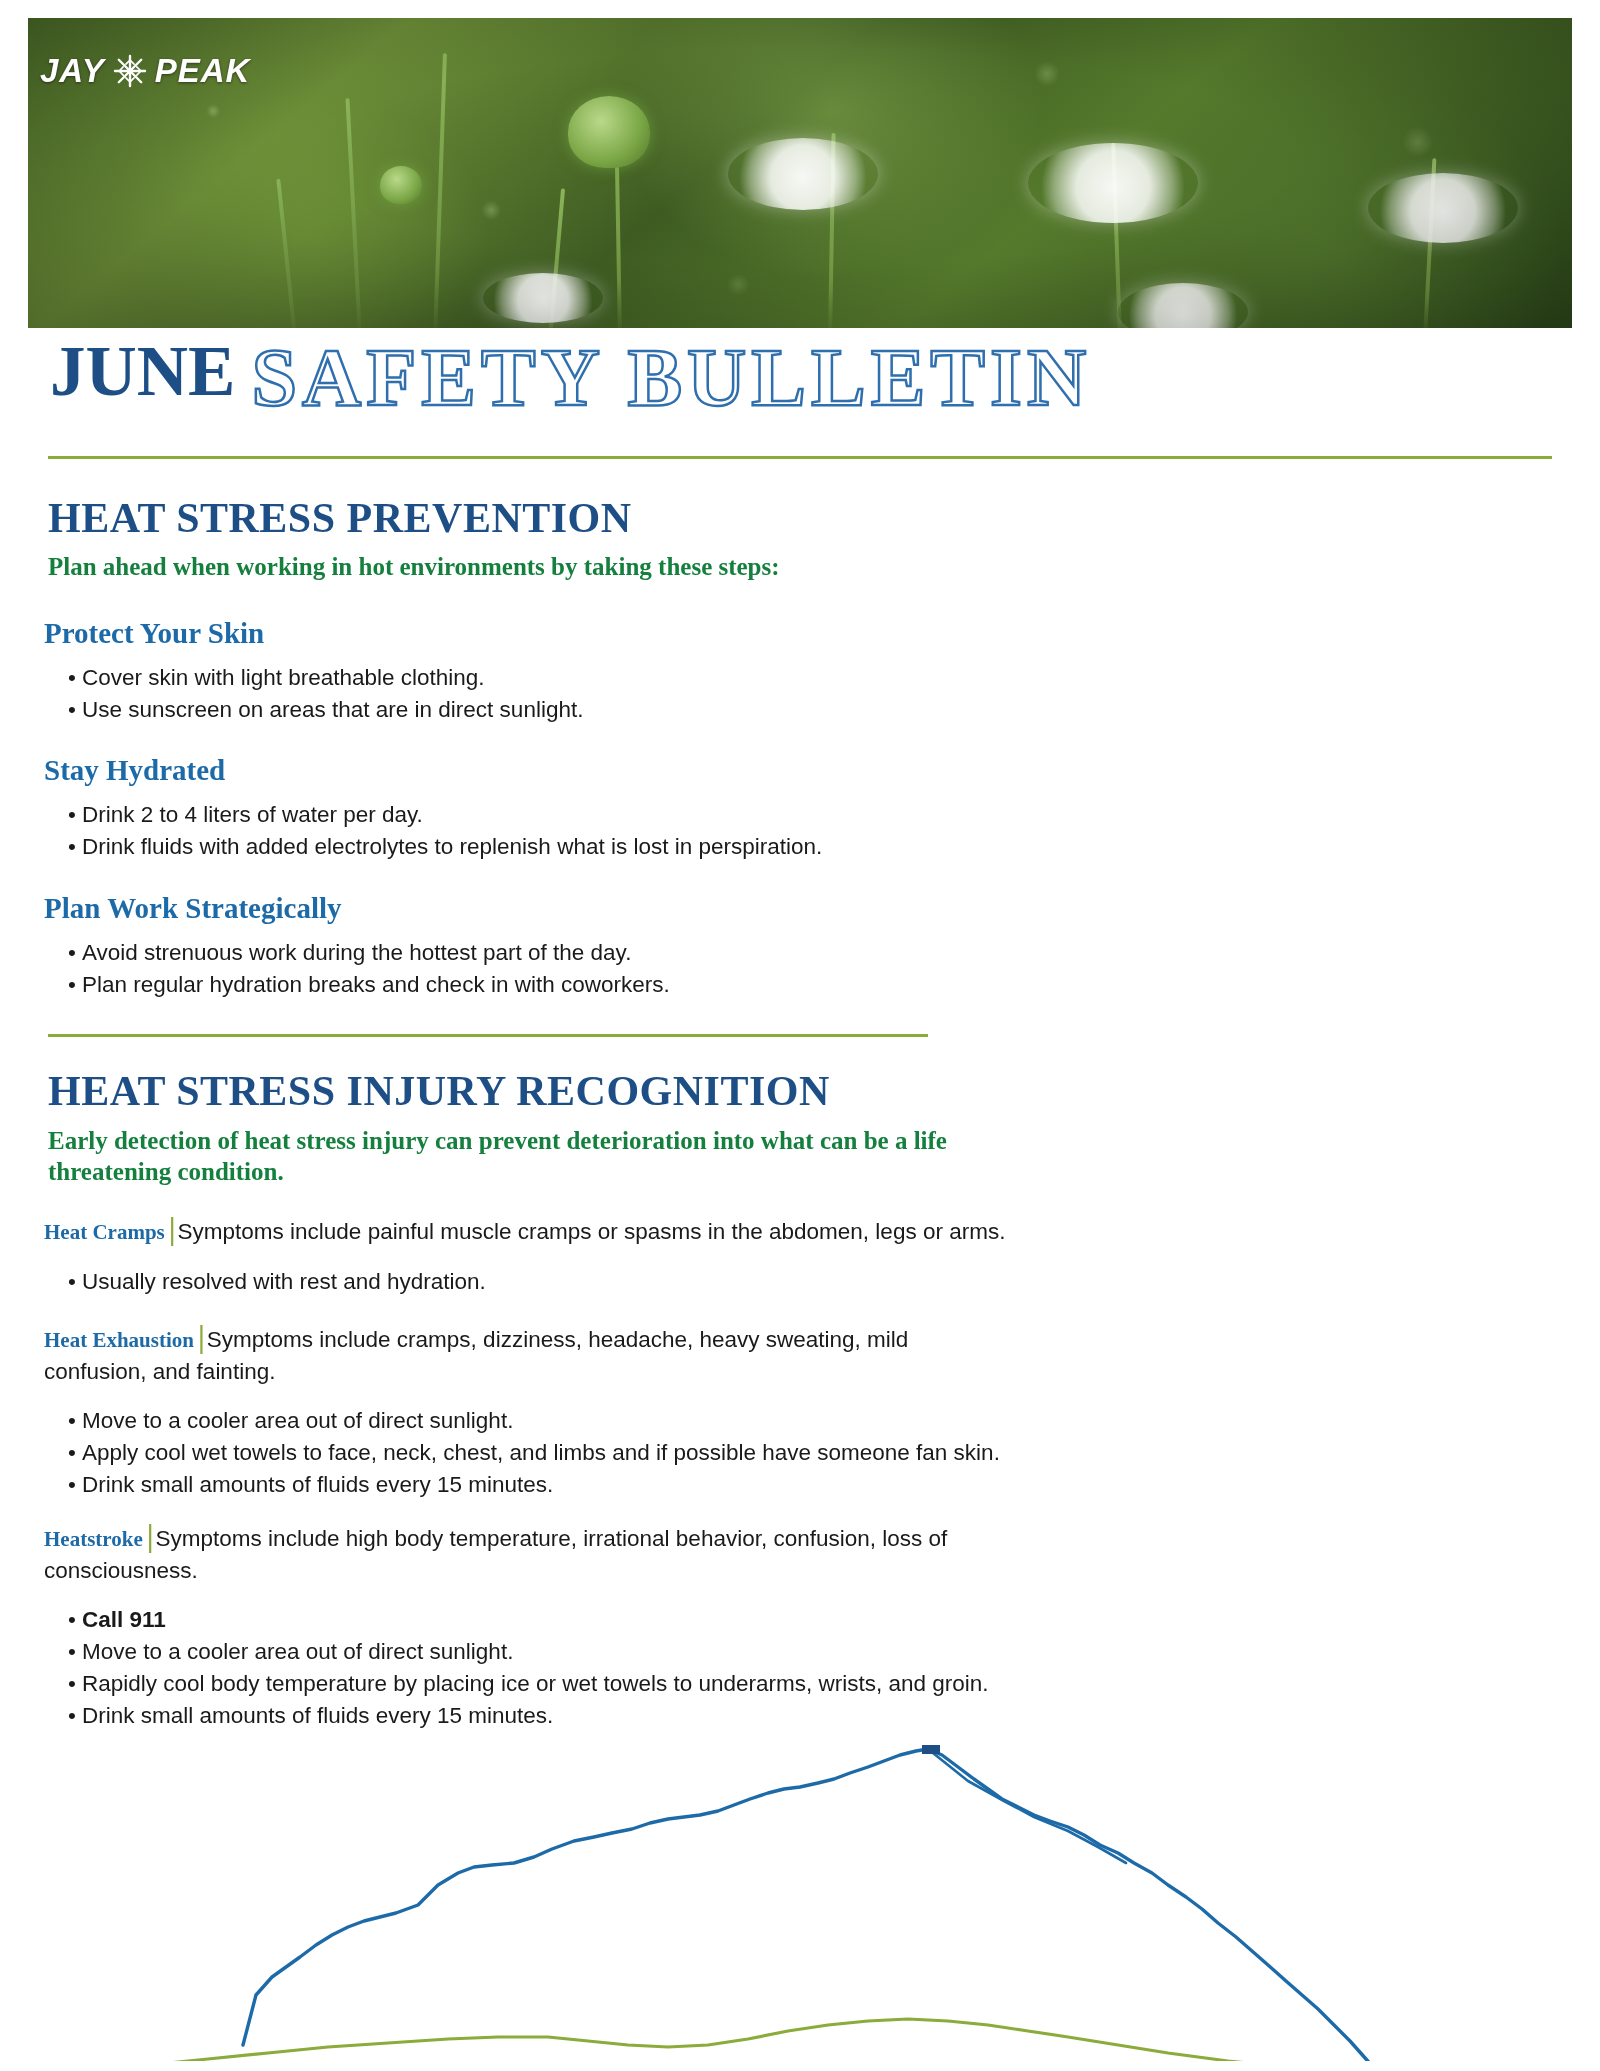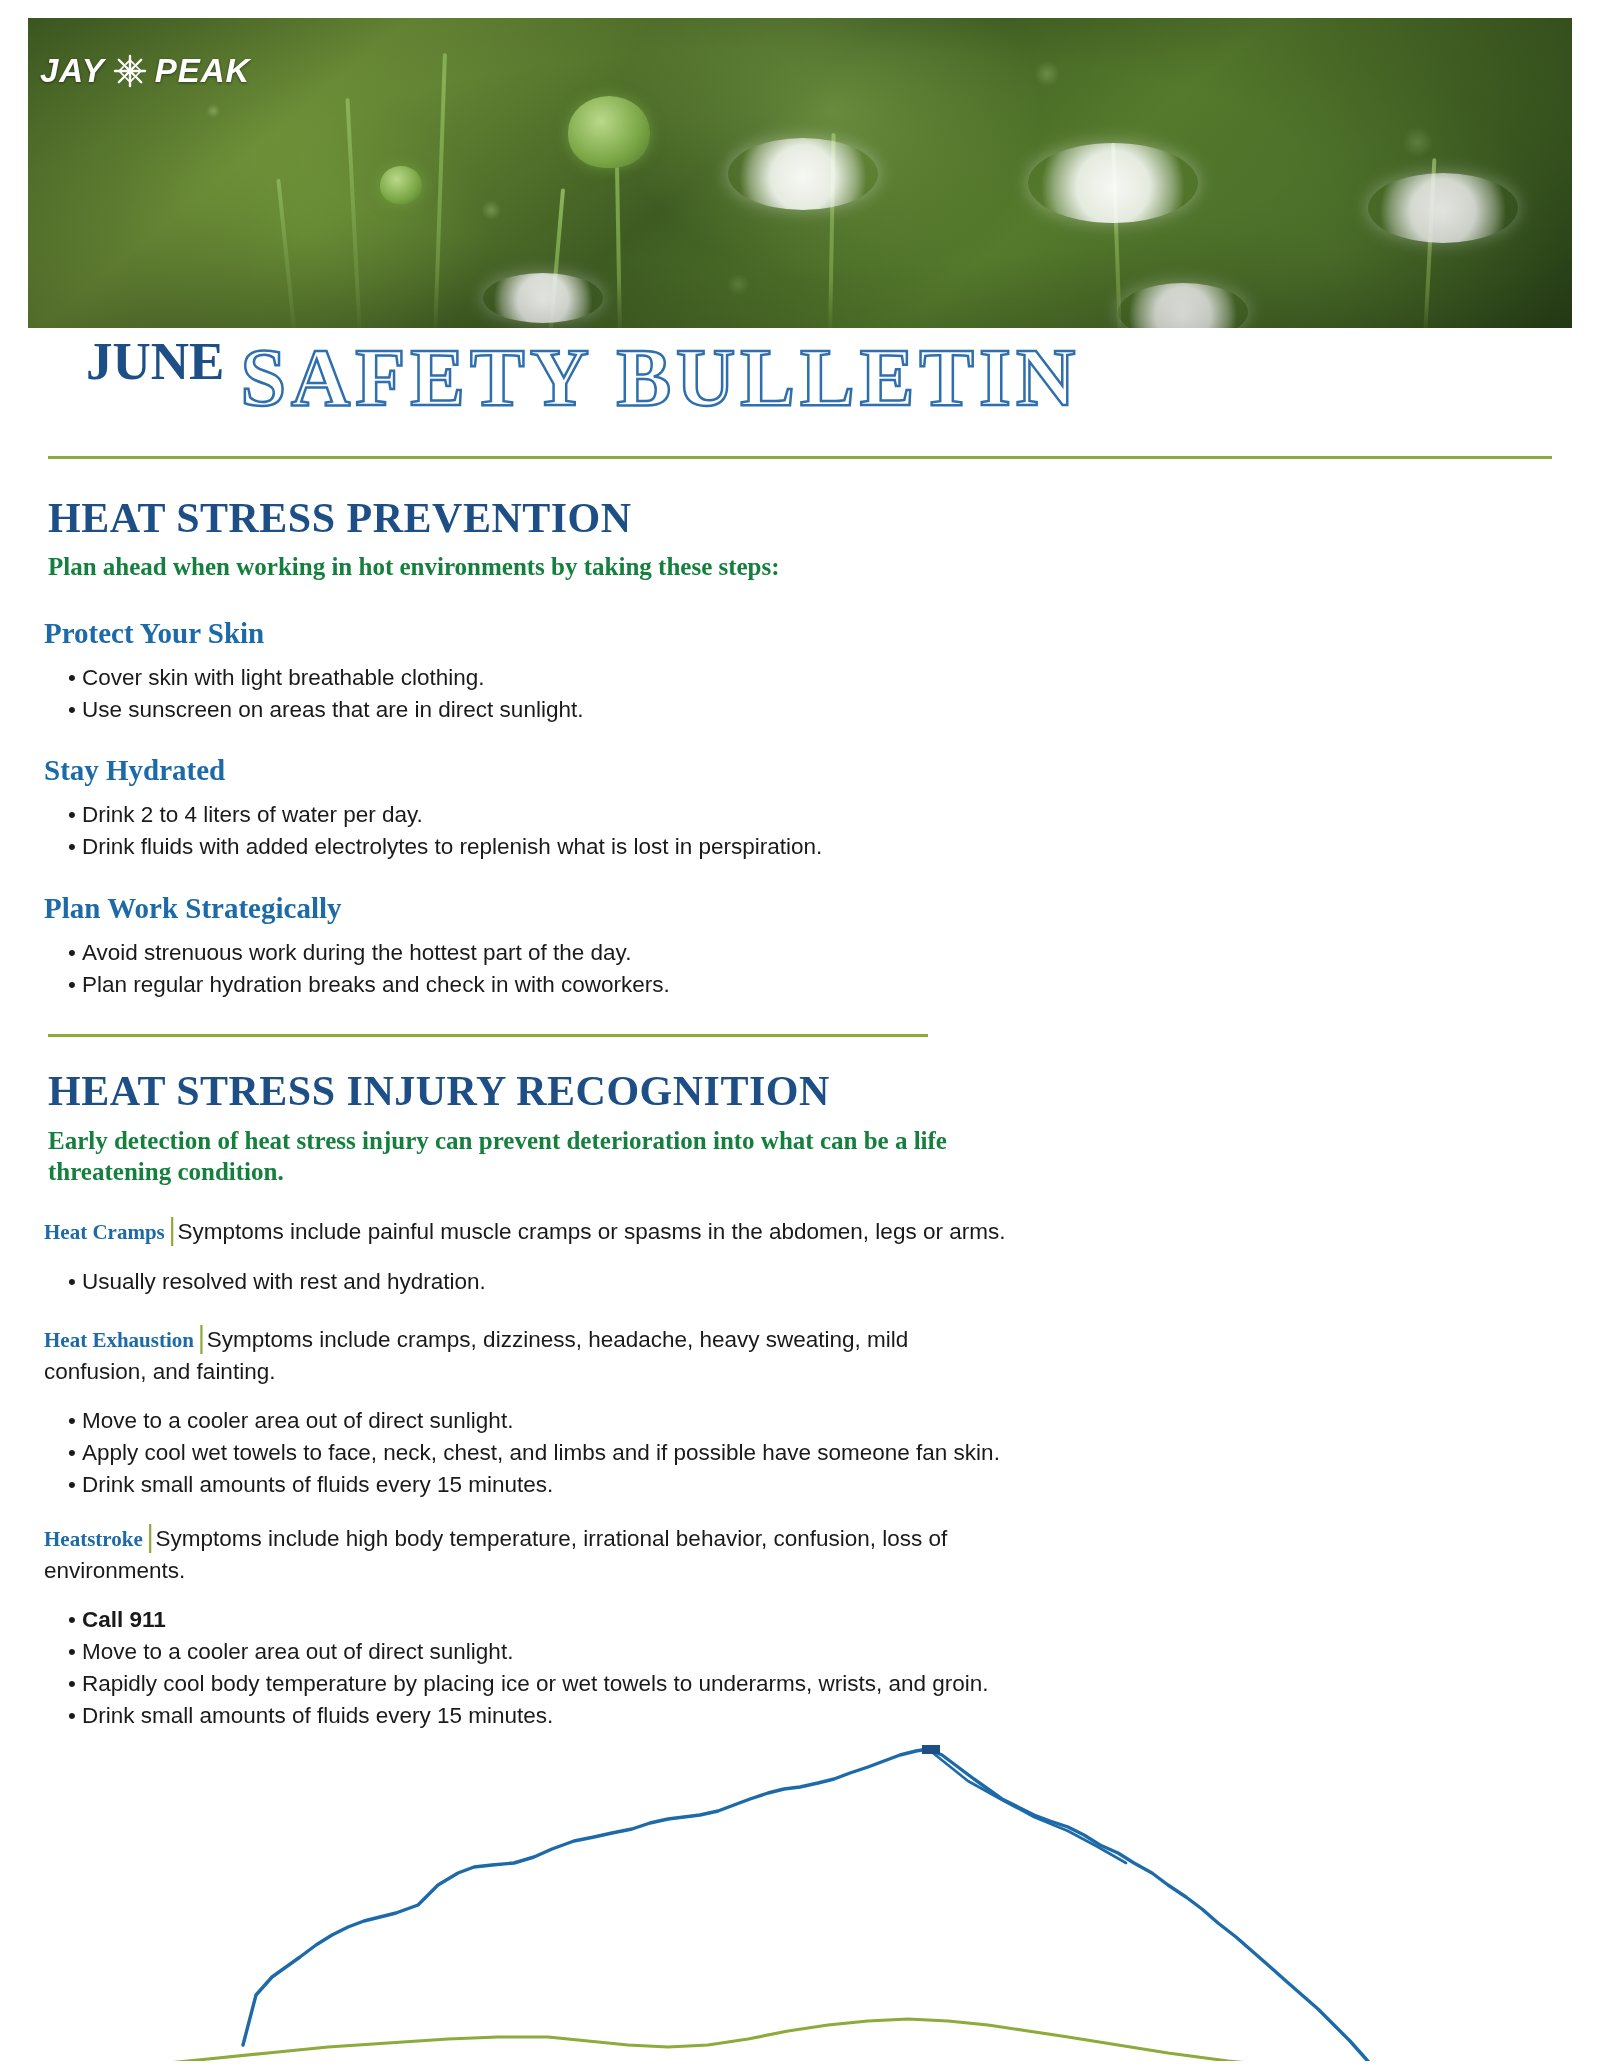--- a/index.html
+++ b/index.html
@@ -106,25 +106,24 @@
     position: absolute;
     left: 50px;
     top: 327px;
     width: 1500px;
     height: 90px;
     white-space: nowrap;
   }
   .title-solid {
     font-family: "Liberation Serif", serif;
     font-weight: bold;
-    font-size: 53px;
+    font-size: 71px;
     color: #1d4f86;
     letter-spacing: 0px;
     vertical-align: top;
-    margin-left: 36px;
   }
   .title-outline {
     font-family: "Liberation Serif", serif;
     font-weight: bold;
     font-size: 82px;
     color: transparent;
     -webkit-text-stroke: 2.5px #2f6fae;
     letter-spacing: 5px;
     vertical-align: top;
     margin-left: 16px;
@@ -312,21 +311,21 @@
     <div style="margin-left:-0px;">confusion, and fainting.</div>
   </div>
   <div class="bullets" style="left:68px; top:1401px;">
     <div><span class="dot">•</span><span>Move to a cooler area out of direct sunlight.</span></div>
     <div><span class="dot">•</span><span>Apply cool wet towels to face, neck, chest, and limbs and if possible have someone fan skin.</span></div>
     <div><span class="dot">•</span><span>Drink small amounts of fluids every 15 minutes.</span></div>
   </div>
 
   <div class="term-block" style="left:44px; top:1512px; width:1500px;">
     <span class="term">Heatstroke</span><span class="pipe">|</span><span>Symptoms include high body temperature, irrational behavior, confusion, loss of</span>
-    <div>environments.</div>
+    <div>consciousness.</div>
   </div>
   <div class="bullets" style="left:68px; top:1600px;">
     <div><span class="dot">•</span><span class="strong">Call 911</span></div>
     <div><span class="dot">•</span><span>Move to a cooler area out of direct sunlight.</span></div>
     <div><span class="dot">•</span><span>Rapidly cool body temperature by placing ice or wet towels to underarms, wrists, and groin.</span></div>
     <div><span class="dot">•</span><span>Drink small amounts of fluids every 15 minutes.</span></div>
   </div>
 
   <div class="mountains">
     <svg viewBox="0 0 1544 330" width="1544" height="330" preserveAspectRatio="none" aria-hidden="true">

